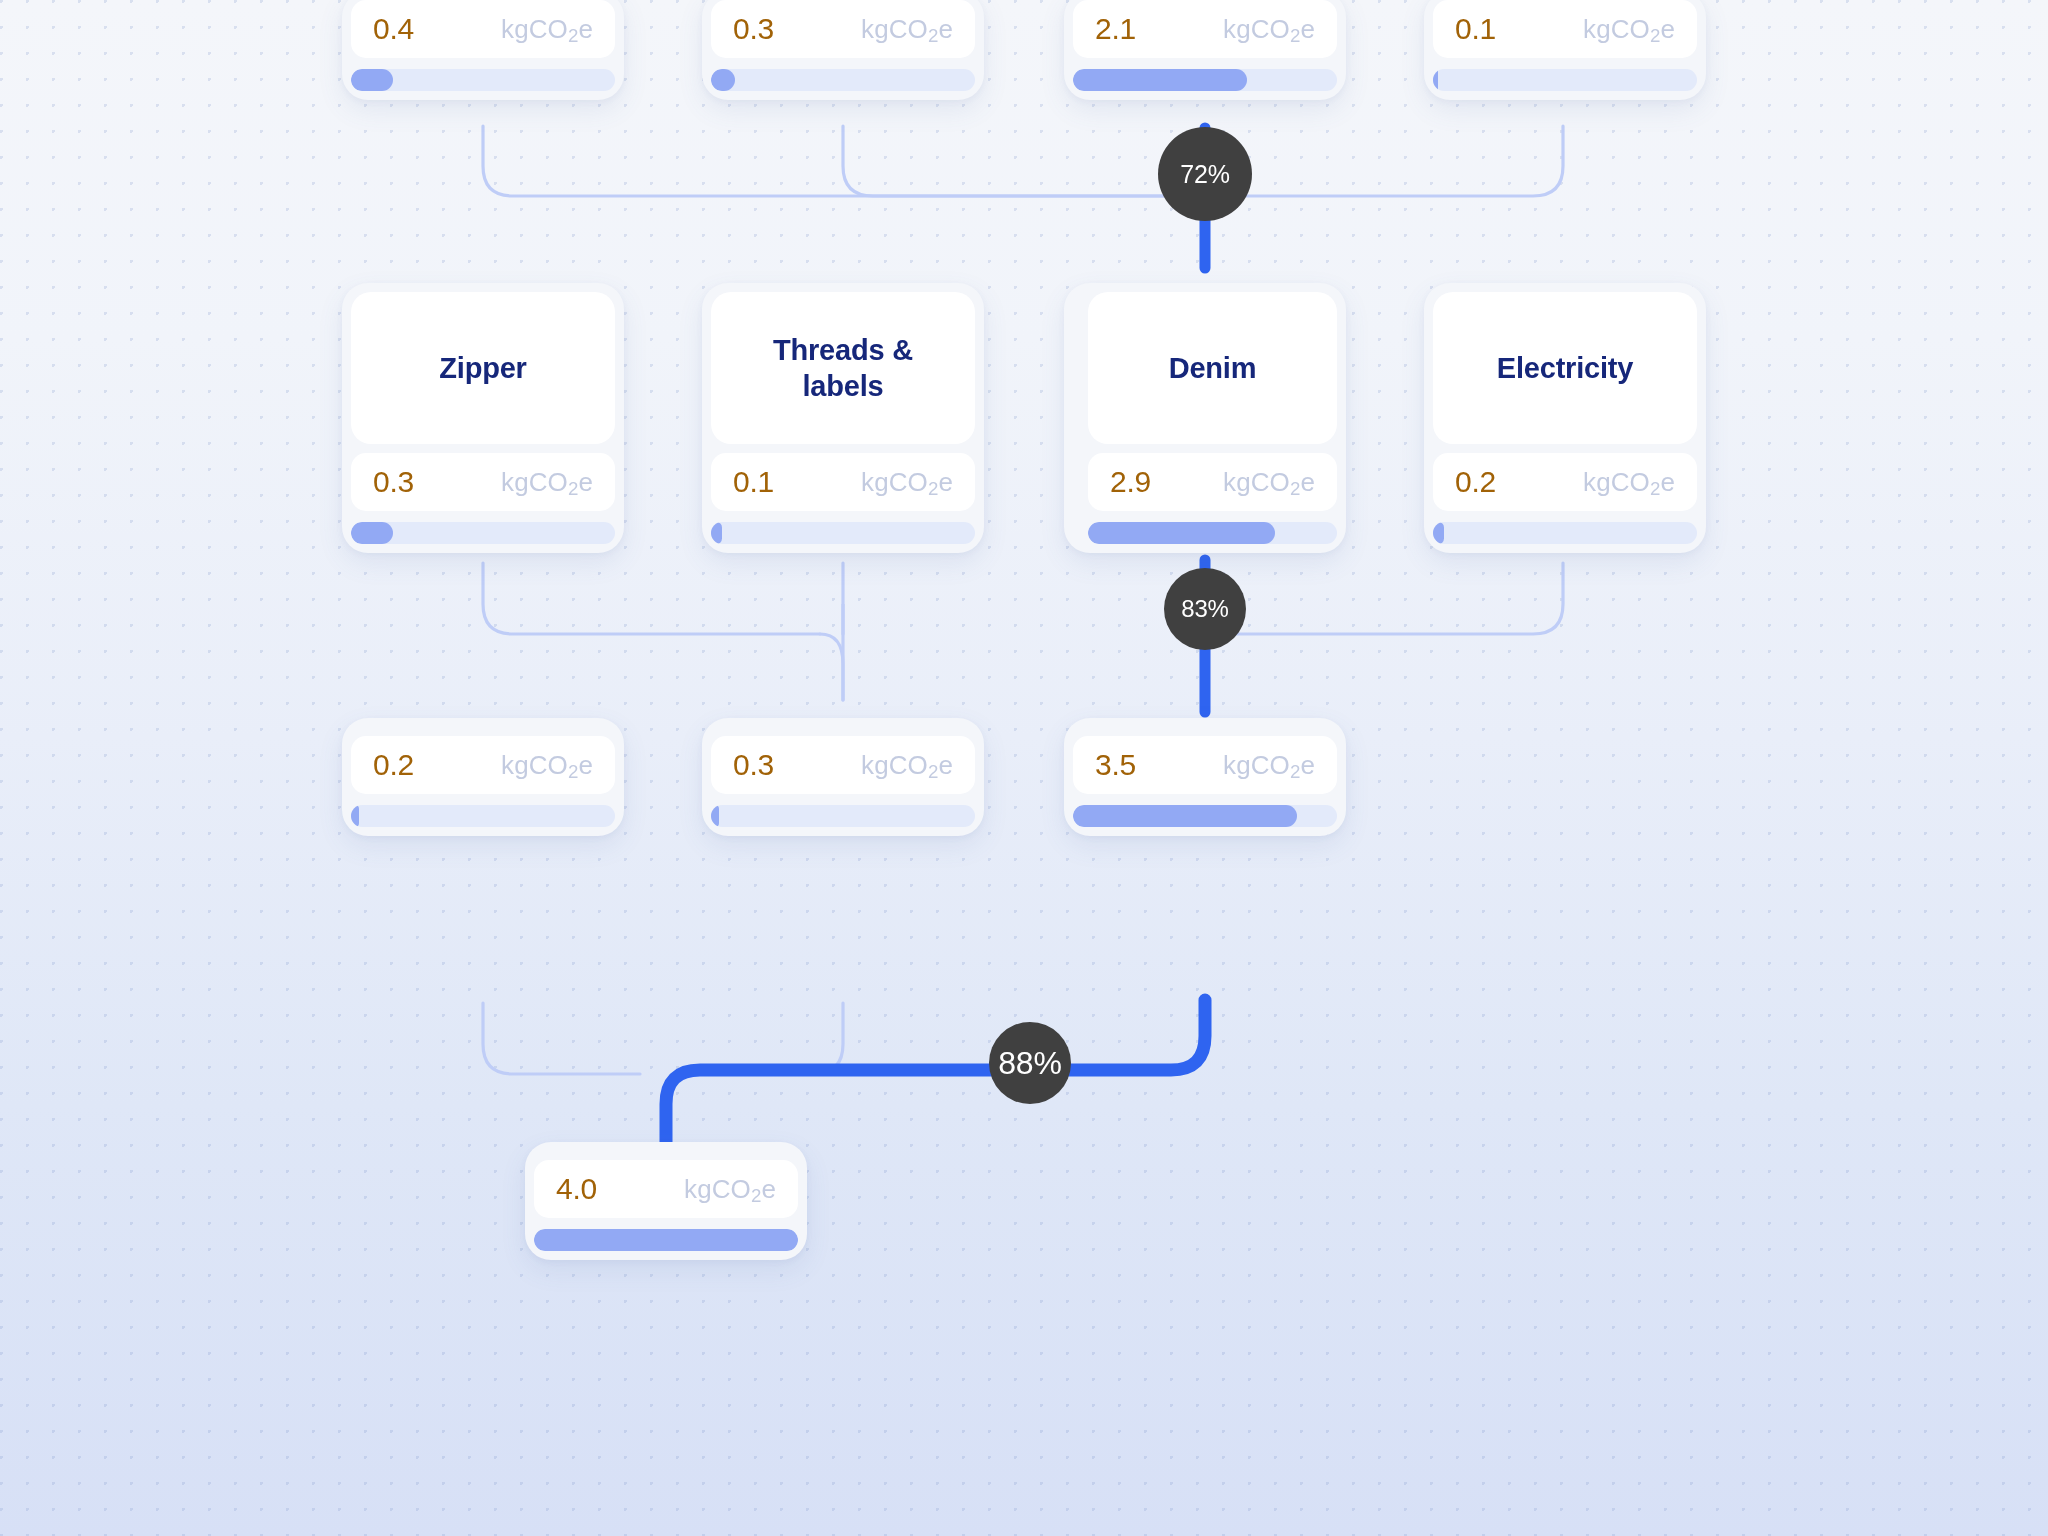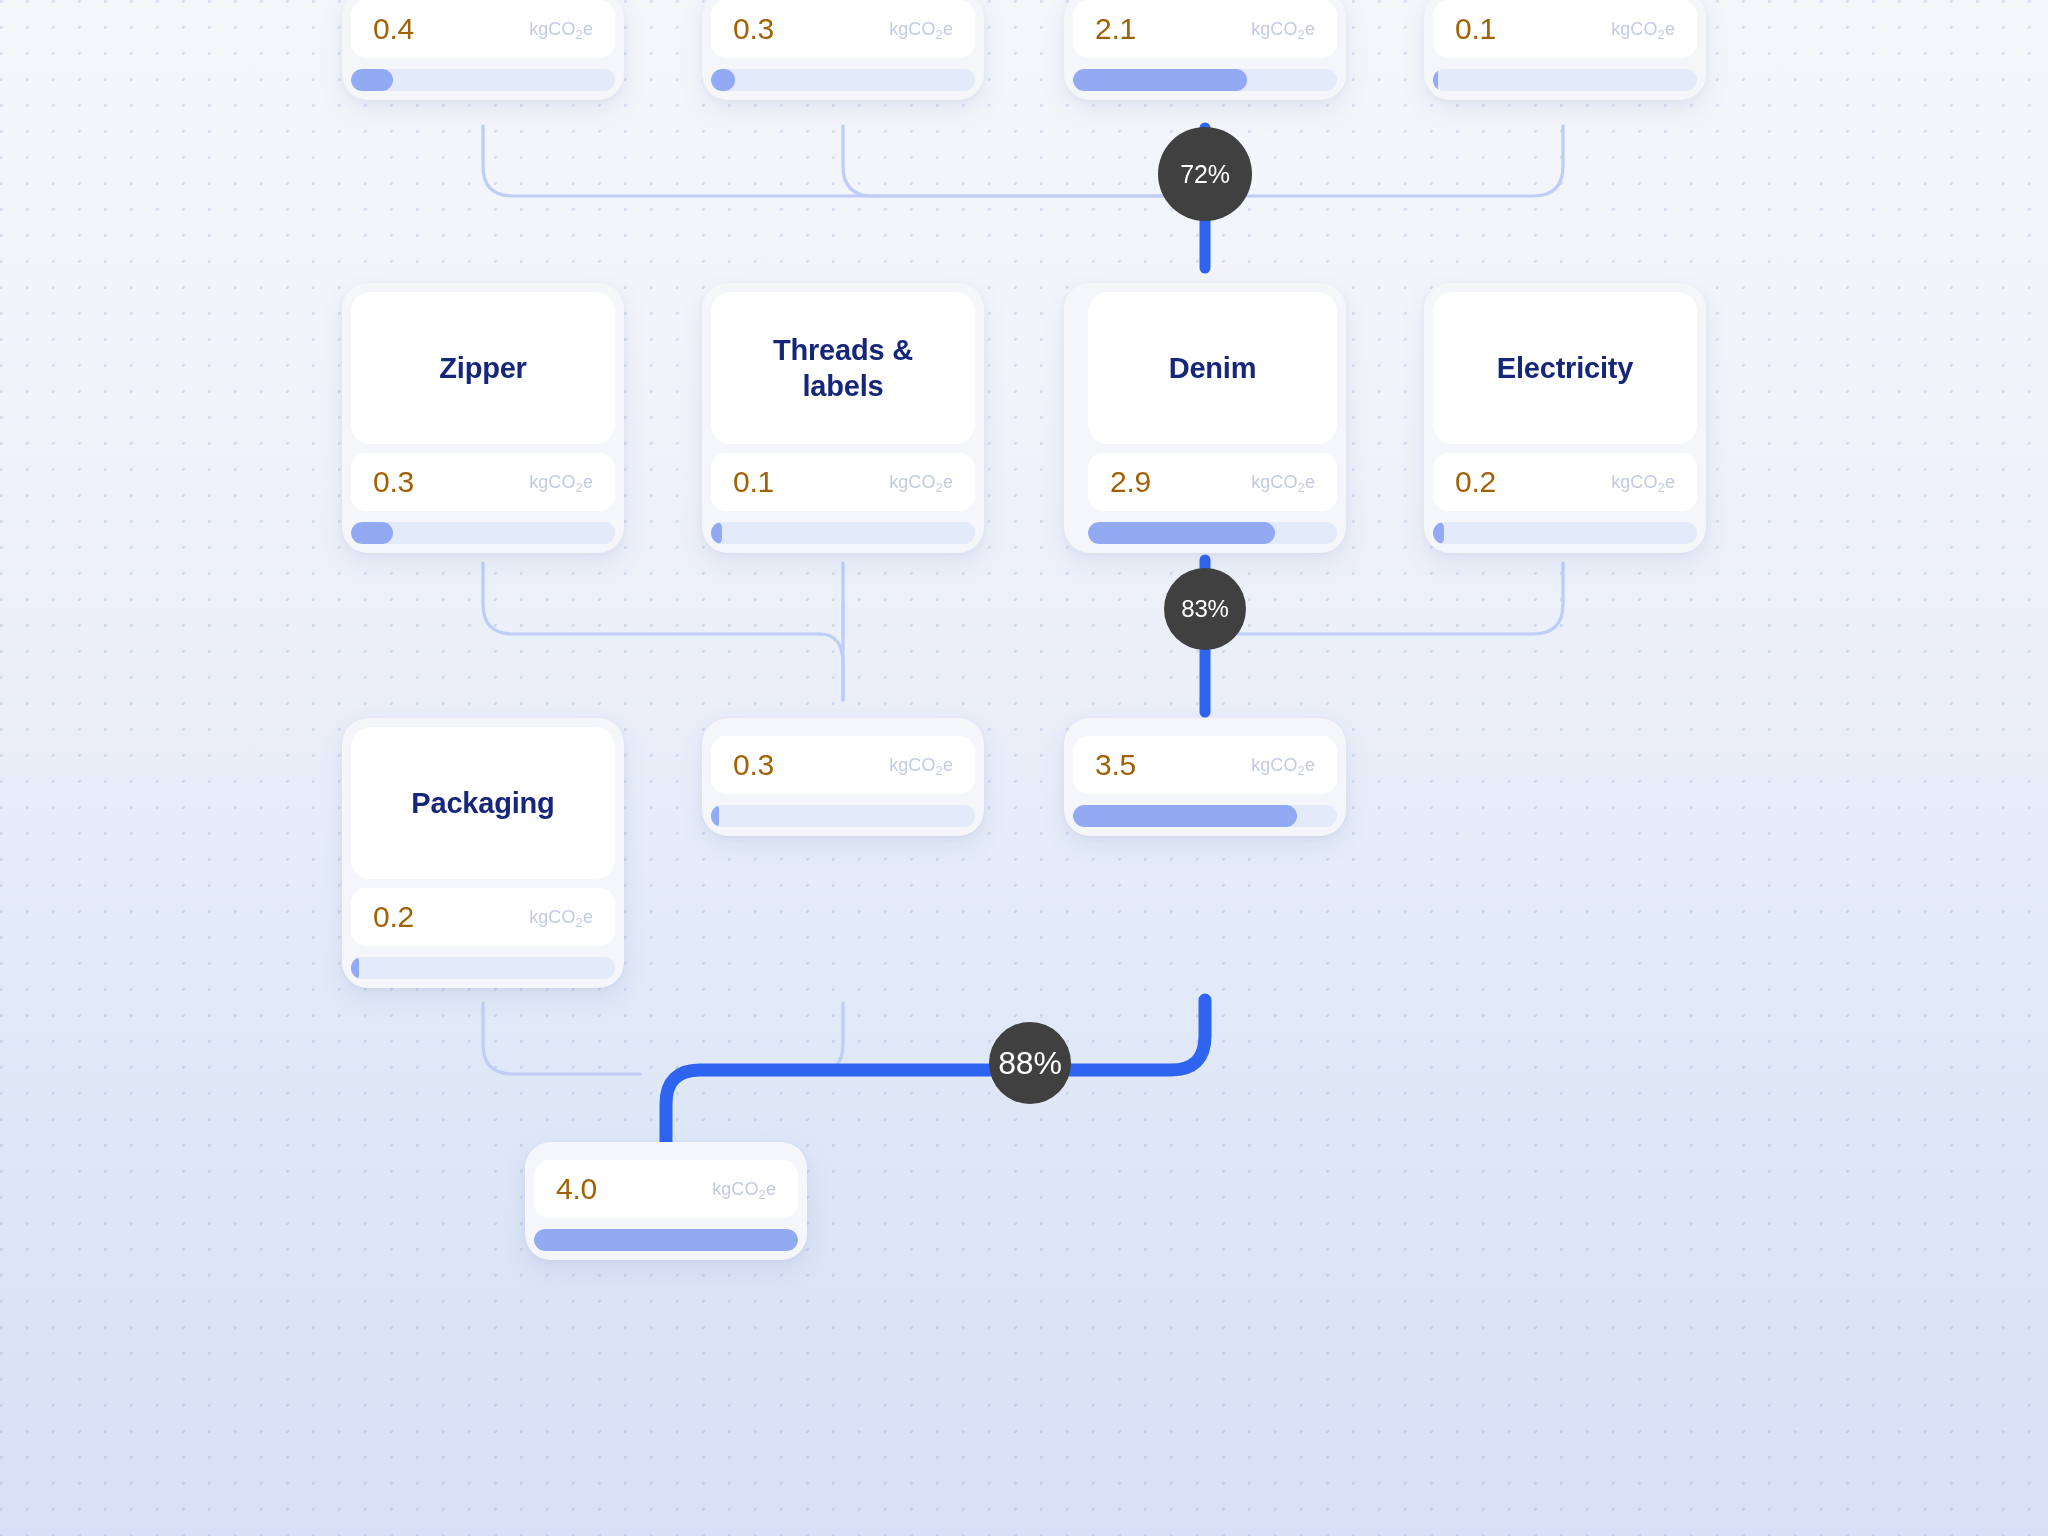--- a/index.html
+++ b/index.html
@@ -78,21 +78,21 @@
 
   .value-num {
     color: #a16207;
     font-size: 30px;
     font-weight: 400;
     letter-spacing: -0.3px;
   }
 
   .value-unit {
     color: #C3CBE0;
-    font-size: 18px;
+    font-size: 26px;
     font-weight: 500;
     letter-spacing: 0.1px;
   }
 
   .value-unit sub {
     font-size: 0.72em;
     vertical-align: baseline;
     position: relative;
     top: 4px;
   }
@@ -247,21 +247,20 @@
     <div class="value-pill">
       <span class="value-num">0.2</span>
       <span class="value-unit">kgCO<sub>2</sub>e</span>
     </div>
     <div class="bar-track">
       <div class="bar-fill" style="width:4%"></div>
     </div>
   </div>
 
   <div class="node" style="left:342px; top:718px;">
-    <div class="node-title">Packaging</div>
     <div class="value-pill">
       <span class="value-num">0.2</span>
       <span class="value-unit">kgCO<sub>2</sub>e</span>
     </div>
     <div class="bar-track">
       <div class="bar-fill" style="width:3%"></div>
     </div>
   </div>
 
   <div class="node" style="left:702px; top:718px;">

